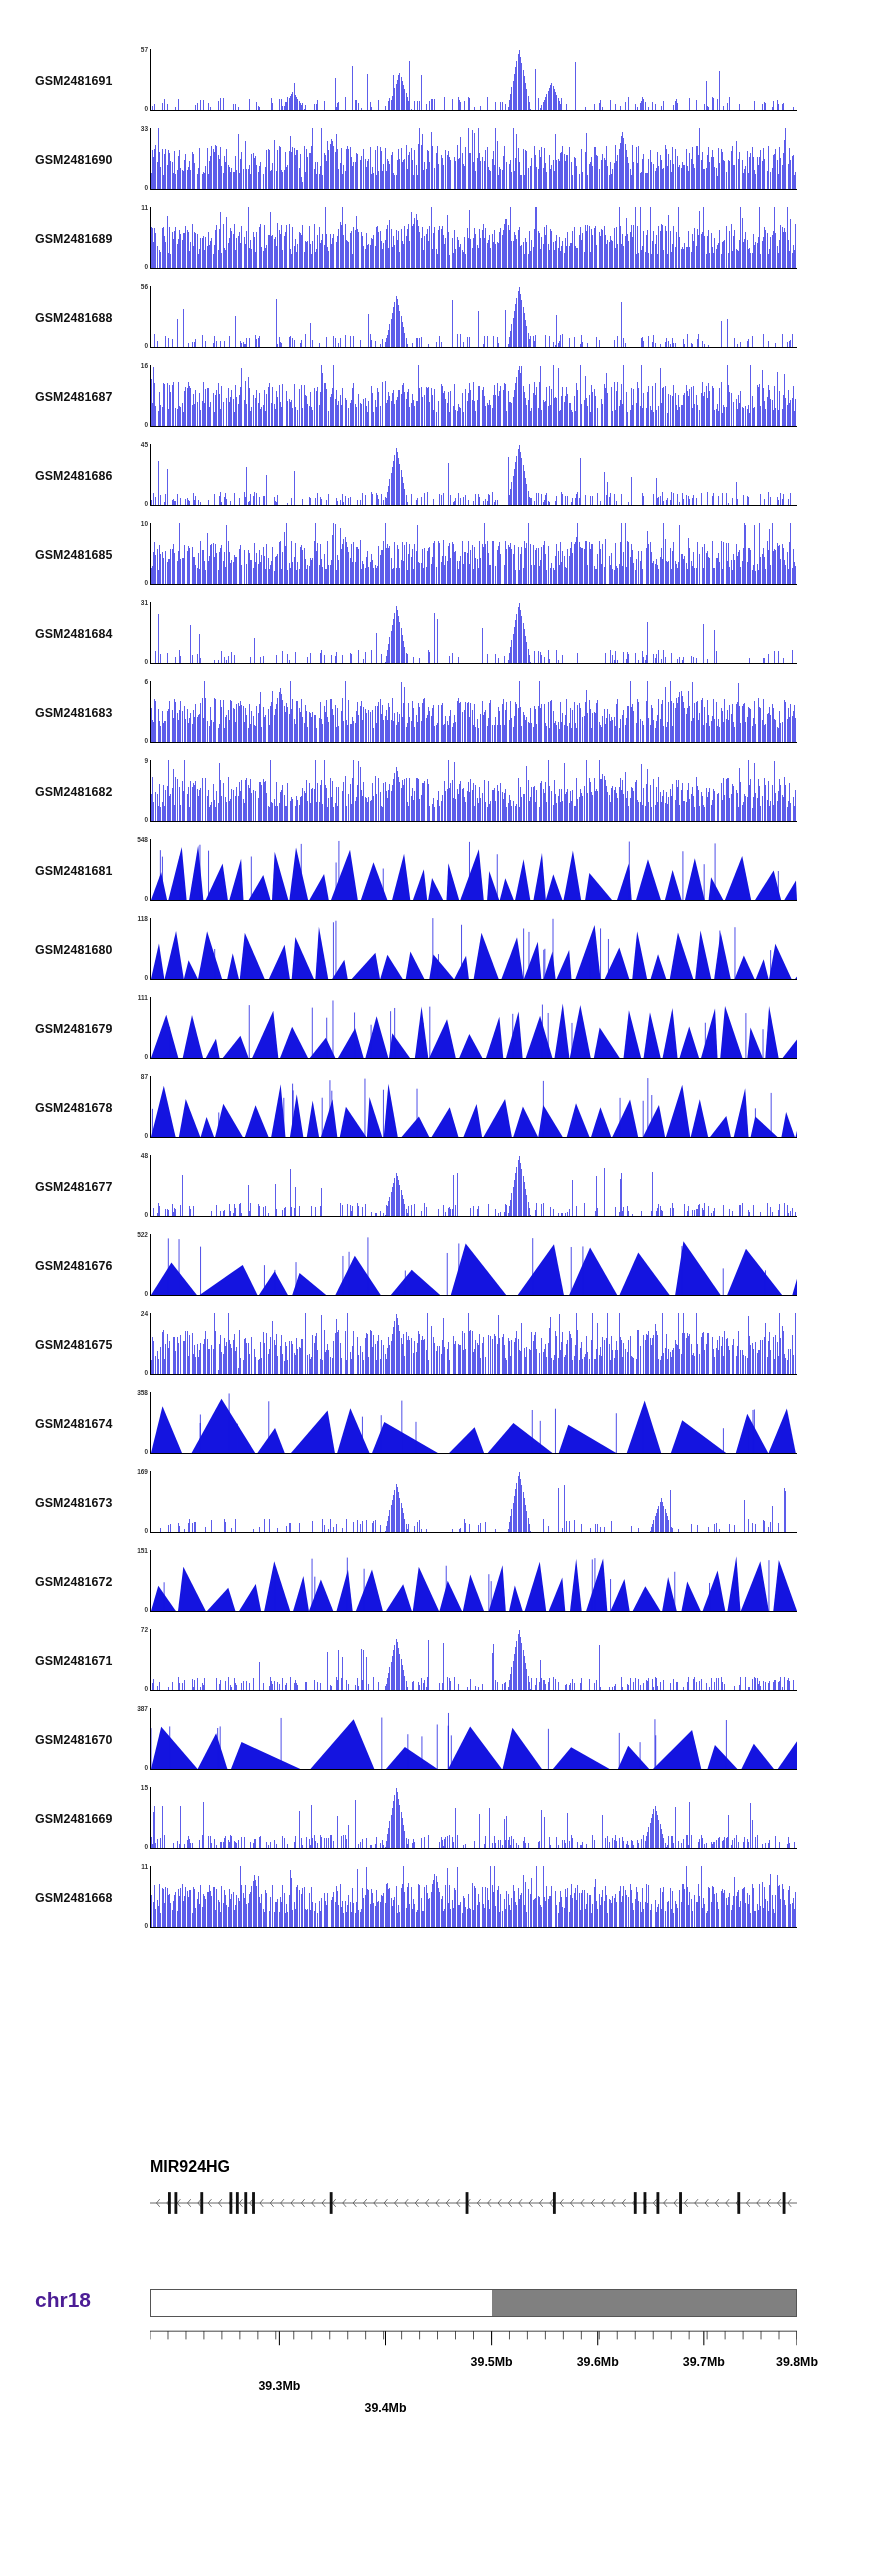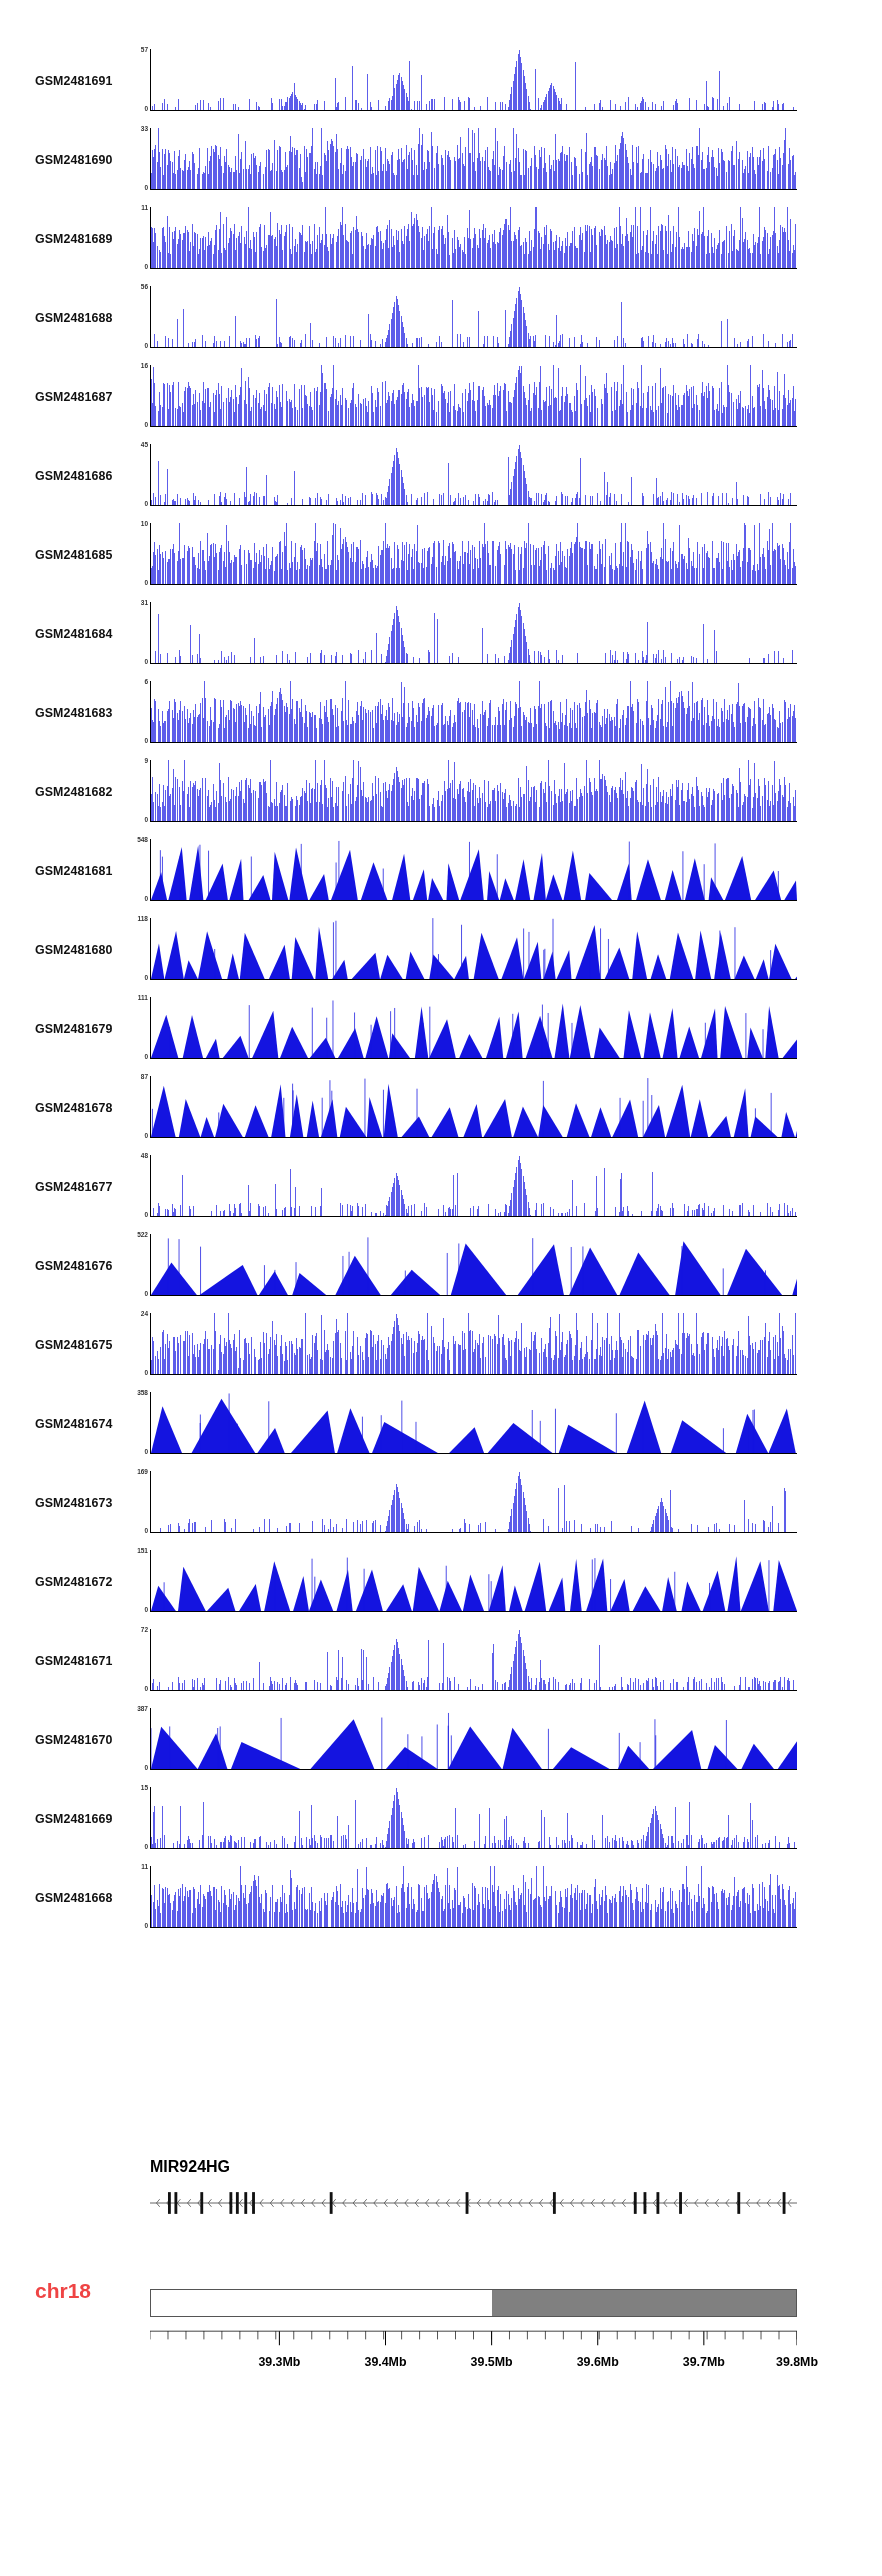--- a/index.html
+++ b/index.html
@@ -29,21 +29,21 @@
   .gene-panel{position:absolute;left:0;top:2153px;width:882px;height:100px;}
   .gene-title{
     position:absolute;left:150px;top:4.7px;width:647px;text-align:left;
     font-size:16px;color:#000;
   }
   .gene-row{position:absolute;left:150px;top:34px;width:647px;height:32px;}
   .gene-row svg{display:block;width:100%;height:100%;}
   
   .chrom-panel{position:absolute;left:0;top:2276px;width:882px;height:129px;}
   .chrom-name{
-    position:absolute;left:35px;top:3px;font-size:21px;color:#ef4444;
+    position:absolute;left:35px;top:12px;font-size:21px;color:#4c1d95;
   }
   .ideogram{
     position:absolute;left:150px;top:13px;width:647px;height:28px;
     box-sizing:border-box;border:1.2px solid #555;background:#fff;
   }
   .ideogram-fill{
     position:absolute;right:0;top:0;height:100%;background:#808080;
   }
   .ruler{position:absolute;left:150px;top:54px;width:647px;height:53px;}
   .ruler svg{display:block;width:100%;height:23.5px;}
@@ -756,22 +756,22 @@
           <line x1="1000.0" y1="2" x2="1000.0" y2="16" stroke="#000" stroke-width="1.1"></line>
           <line x1="200.0" y1="2" x2="200.0" y2="26" stroke="#000" stroke-width="1.6"></line>
           <line x1="364.0" y1="2" x2="364.0" y2="26" stroke="#000" stroke-width="1.6"></line>
           <line x1="528.0" y1="2" x2="528.0" y2="26" stroke="#000" stroke-width="1.6"></line>
           <line x1="692.0" y1="2" x2="692.0" y2="26" stroke="#000" stroke-width="1.6"></line>
           <line x1="856.0" y1="2" x2="856.0" y2="26" stroke="#000" stroke-width="1.6"></line>
           <line x1="1000.0" y1="2" x2="1000.0" y2="26" stroke="#000" stroke-width="1.6"></line>
         </svg>
       </div>
     <div class="tick-labels" id="tick-labels">
-        <div class="tick-label" style="left: 20%;">39.3Mb</div>
-        <div class="tick-label" style="left: 36.4%;">39.4Mb</div>
+        <div class="tick-label" style="left: 20%; margin-top: 24px;">39.3Mb</div>
+        <div class="tick-label" style="left: 36.4%; margin-top: 46px;">39.4Mb</div>
         <div class="tick-label" style="left: 52.8%;">39.5Mb</div>
         <div class="tick-label" style="left: 69.2%;">39.6Mb</div>
         <div class="tick-label" style="left: 85.6%; text-align: center;">39.7Mb</div>
         <div class="tick-label" style="left: 100%;">39.8Mb</div>
       </div>
   </div>
 
 </div>
 
 

